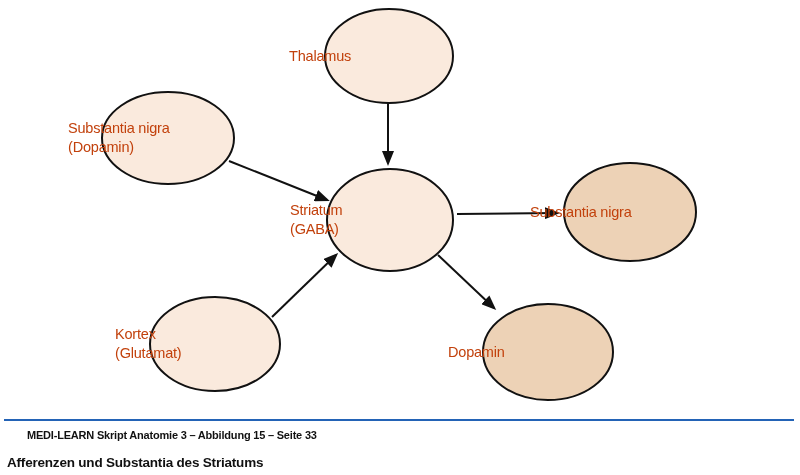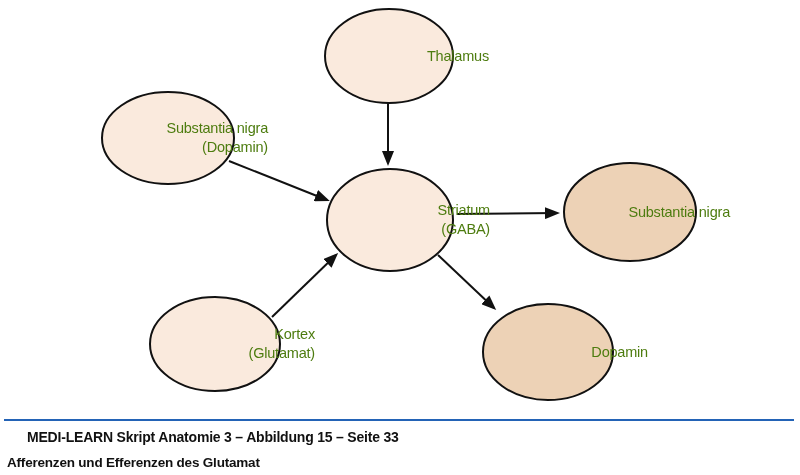--- a/index.html
+++ b/index.html
@@ -16,39 +16,39 @@
   .diagram-svg {
     position: absolute;
     left: 0;
     top: 0;
   }
   .node-label {
     position: absolute;
     width: 200px;
     margin-left: -100px;
     transform: translateY(-50%);
-    text-align: right;
+    text-align: left;
     font-size: 14.5px;
     line-height: 19px;
     white-space: pre-line;
-    color: #4d7c0f;
+    color: #c2410c;
     letter-spacing: -0.2px;
   }
   .footer-rule {
     position: absolute;
     left: 4px;
     right: 6px;
     top: 419px;
     height: 2px;
   }
   .caption-line1 {
     position: absolute;
     left: 7px;
     top: 429px;
-    font-size: 14px;
+    font-size: 11px;
     font-weight: bold;
     letter-spacing: -0.2px;
     white-space: nowrap;
     padding-left: 20px;
   }
   .caption-line2 {
     position: absolute;
     left: 7px;
     top: 455px;
     font-size: 13.5px;
@@ -96,15 +96,15 @@
 (Dopamin)</div>
   <div class="node-label" style="left:215px; top:344px;">Kortex
 (Glutamat)</div>
   <div class="node-label" style="left:390px; top:220px;">Striatum
 (GABA)</div>
   <div class="node-label" style="left:630px; top:212px;">Substantia nigra</div>
   <div class="node-label" style="left:548px; top:352px;">Dopamin</div>
 
   <div class="footer-rule" style="background: rgb(35, 99, 182);"></div>
   <div class="caption-line1">MEDI-LEARN Skript Anatomie 3 – Abbildung 15 – Seite 33</div>
-  <div class="caption-line2">Afferenzen und Efferenzen des Glutamat</div>
+  <div class="caption-line2">Afferenzen und Substantia des Striatums</div>
 
 </div>
 
 </body></html>

